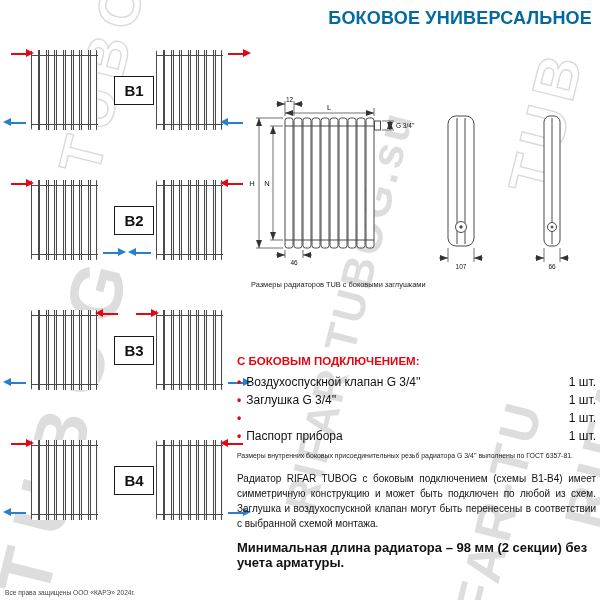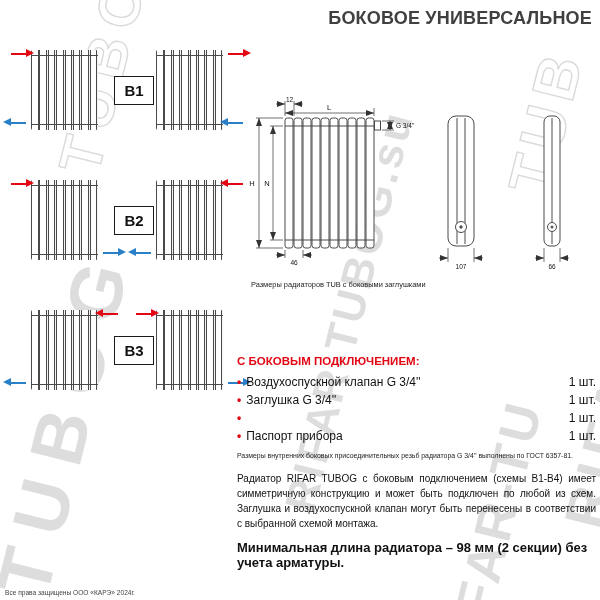--- a/index.html
+++ b/index.html
@@ -9,21 +9,21 @@
   }
   
   .wm-layer{position:absolute;inset:0;z-index:0;overflow:hidden;}
   .wm{position:absolute;transform-origin:left top;font-weight:700;
       color:#d8d8d8;white-space:nowrap;opacity:.85;line-height:1;}
   .wm-outline{color:transparent;-webkit-text-stroke:1.4px #d4d4d4;}
   
   .page-content{position:absolute;inset:0;z-index:1;}
   
   .page-title{position:absolute;top:7px;right:8px;text-align:right;
-    font-size:18px;font-weight:800;line-height:1.28;letter-spacing:.2px;color:#404040;}
+    font-size:18px;font-weight:800;line-height:1.28;letter-spacing:.2px;color:#0369a1;}
   
   .schemes{position:absolute;left:4px;top:44px;width:232px;height:520px;}
   .scheme-row{position:absolute;left:16px;width:232px;height:84px;}
   .rad-wrap{position:absolute;top:2px;width:67px;height:80px;}
   .radiator{width:67px;height:80px;
     background:
       linear-gradient(#4a4a4a,#4a4a4a) 0 5px/100% 1px no-repeat,
       linear-gradient(#4a4a4a,#4a4a4a) 0 74px/100% 1px no-repeat,
       repeating-linear-gradient(90deg,#4a4a4a 0 1px,#ffffff 1px 6.5px,#4a4a4a 6.5px 7.5px,#f3f3f3 7.5px 8.4px);
     border-radius:2px;}
@@ -116,20 +116,33 @@
           <span class="arrow c-blue bl dir-l"></span>
         </div>
       <div class="scheme-label">В3</div>
       <div class="rad-wrap" style="left:136px">
         <div class="radiator"></div>
       <span class="arrow c-red tl dir-r"></span>
           <span class="arrow c-blue br dir-r"></span>
         </div>
     </div>
 
+    <div class="scheme-row" style="top:394px">
+      <div class="rad-wrap" style="left:11px">
+        <div class="radiator"></div>
+      <span class="arrow c-red tl dir-r"></span>
+          <span class="arrow c-blue bl dir-l"></span>
+        </div>
+      <div class="scheme-label">В4</div>
+      <div class="rad-wrap" style="left:136px">
+        <div class="radiator"></div>
+      <span class="arrow c-red tr dir-l"></span>
+          <span class="arrow c-blue br dir-r"></span>
+        </div>
+    </div>
 
   </div>
 
   <svg class="drawing" width="354" height="198" viewBox="0 0 354 198">
     <defs>
       <marker id="ae" markerWidth="9" markerHeight="8" refX="8" refY="3" orient="auto-start-reverse" markerUnits="userSpaceOnUse">
         <path d="M0,0 L8,3 L0,6 Z" fill="#333"></path>
       </marker>
     </defs>
 

